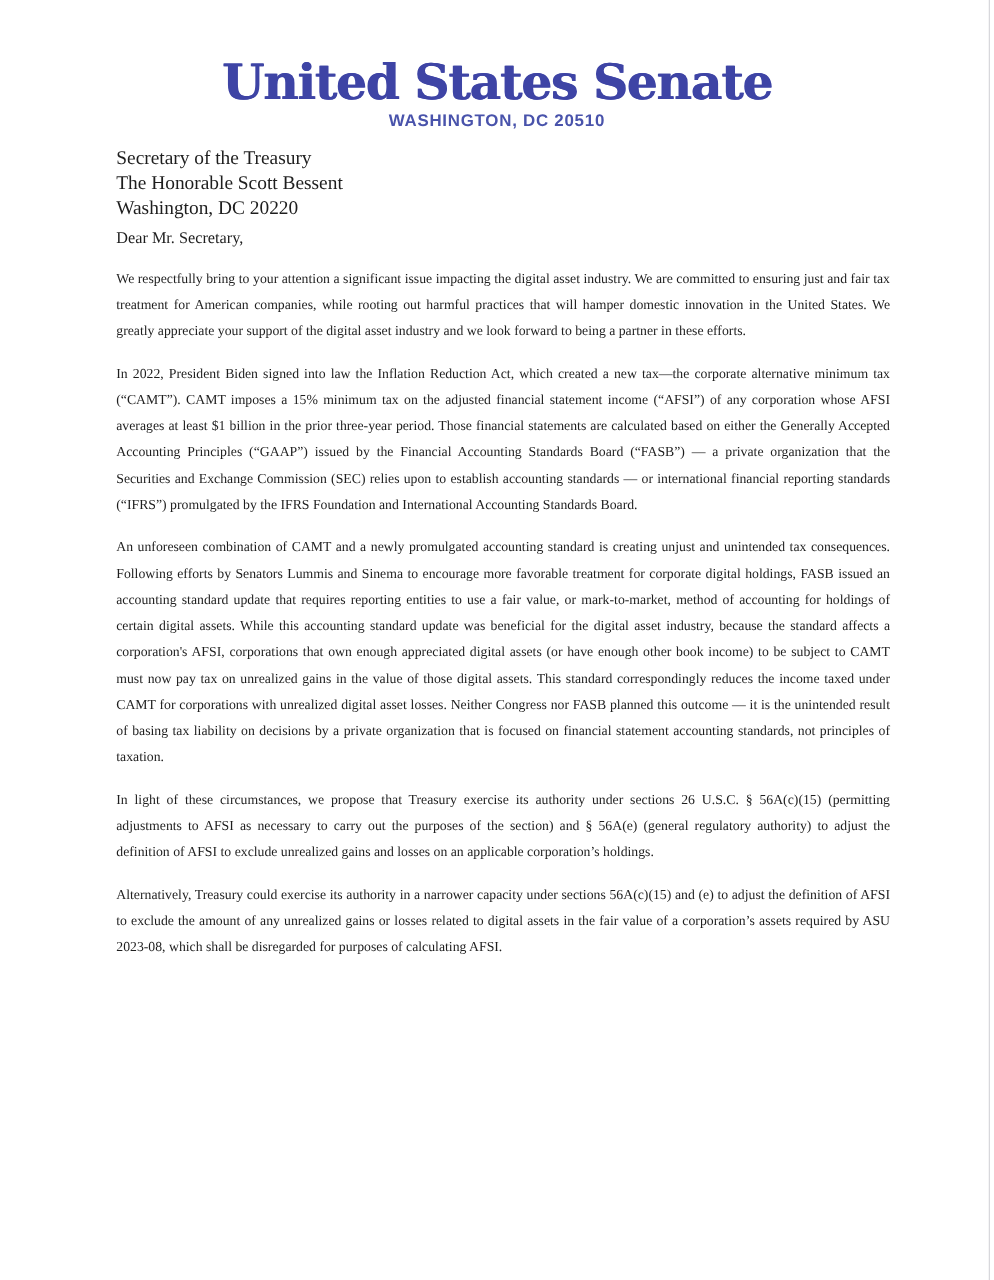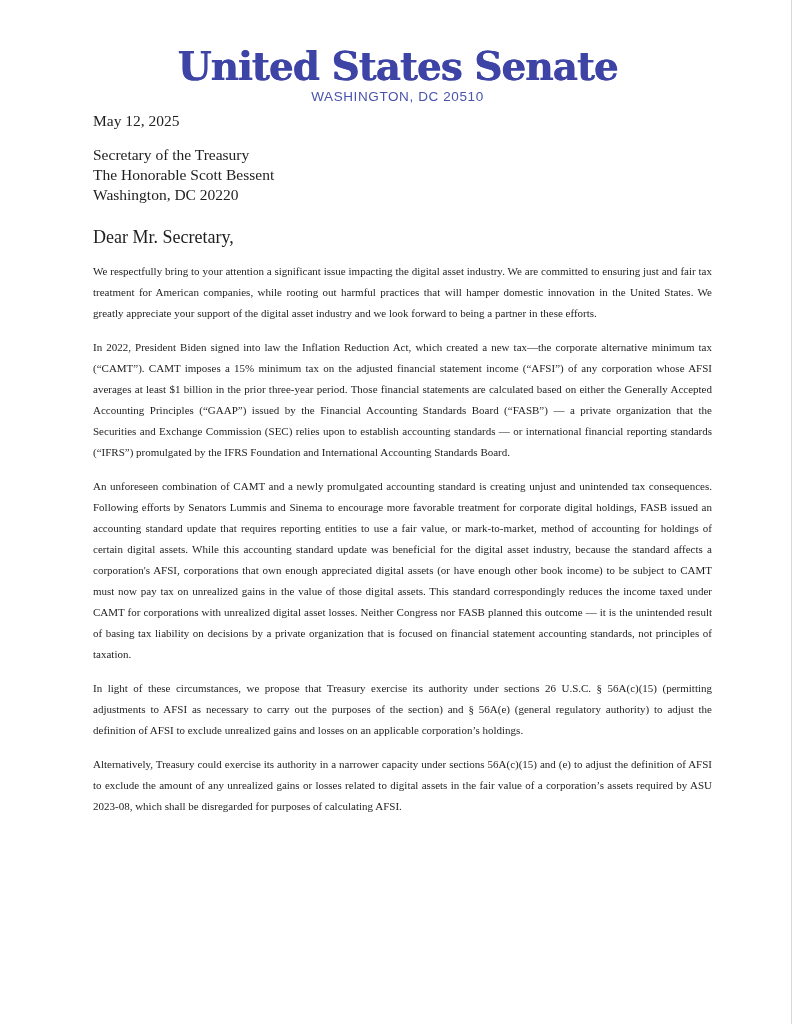--- a/index.html
+++ b/index.html
@@ -38,62 +38,61 @@
     font-family: "DejaVu Serif", serif;
     font-weight: bold;
     font-size: 39px;
     line-height: 43px;
     letter-spacing: -1px;
     color: #3e44a5;
     text-shadow: 0.6px 0 0 currentColor; 
   }
   .letterhead-location {
     font-family: "Liberation Sans", sans-serif;
-    font-weight: normal;
+    font-weight: bold;
     font-size: 13.5px;
     line-height: 13px;
     letter-spacing: 0.6px;
     color: #4953ab;
     margin-top: 2px;
   }
   .date-line {
     margin-top: 7px;
     font-size: 15.5px;
     line-height: 21px;
   }
   .recipient {
     margin-top: 14px;
   }
   .recipient-line {
     font-size: 15.5px;
     line-height: 20px;
   }
   .salutation {
-    margin-top: 22px;
-    font-size: 18px;
+    margin-top: 2px;
+    font-size: 13px;
     line-height: 21px;
   }
   p.body-paragraph {
     margin: 13px 0 0 0;
     font-size: 11px;
     line-height: 21px;
     text-align: justify;
   }
 </style>
 </head>
 <body>
 
 <div class="page">
 
   <header class="letterhead">
     <div class="wordmark" style="color: rgb(62, 68, 165);">United States Senate</div>
     <div class="letterhead-location" style="color: rgb(73, 83, 171);">WASHINGTON, DC 20510</div>
   </header>
 
-  <div class="date-line">May 12, 2025</div>
 
   <div class="recipient">
     <div class="recipient-line">Secretary of the Treasury</div>
     <div class="recipient-line">The Honorable Scott Bessent</div>
     <div class="recipient-line">Washington, DC 20220</div>
   </div>
 
   <div class="salutation">Dear Mr. Secretary,</div>
 
   <p class="body-paragraph">We respectfully bring to your attention a significant issue impacting the digital asset industry. We are committed to ensuring just and fair tax treatment for American companies, while rooting out harmful practices that will hamper domestic innovation in the United States. We greatly appreciate your support of the digital asset industry and we look forward to being a partner in these efforts.</p>

